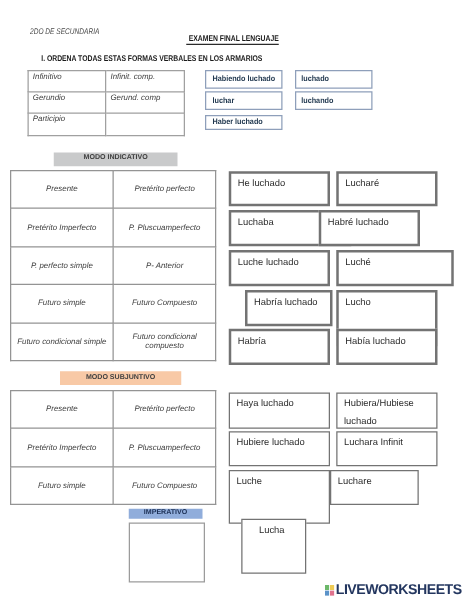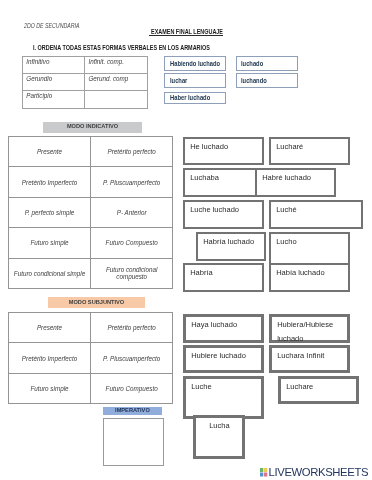--- a/index.html
+++ b/index.html
@@ -25,25 +25,25 @@
                 transform:scaleX(.905);transform-origin:0 0;line-height:1;}
 
   .banner{position:absolute;display:flex;align-items:center;justify-content:center;font-size:5.65px;font-weight:bold;box-sizing:border-box;line-height:1;}
 
   .conj{position:absolute;table-layout:fixed;width:164.4px;box-sizing:border-box;}
   .conj td{box-sizing:border-box;border:1px solid #949494;font-size:6.3px;font-style:italic;color:#404040;text-align:center;line-height:6.9px;padding:2px 0 0 0;
            vertical-align:middle;}
 
   .ansbox{position:absolute;background:#fff;box-sizing:border-box;font-size:7.5px;color:#2b2b2b;padding:1.1px 2px 0 5.2px;line-height:13.8px;}
   .orange{border:2px solid #737373;}
-  .green{border:3px solid #737373;}
+  .green{border:1px solid #737373;}
   .white{border:1px solid #9b9b9b;}
 
   #lw{position:absolute;left:260.3px;top:467.8px;display:flex;align-items:flex-start;}
-  #lw-text{font-size:11.3px;font-weight:normal;color:#23365f;letter-spacing:-.38px;margin-left:0.3px;line-height:8.5px;
+  #lw-text{font-size:11.3px;font-weight:bold;color:#23365f;letter-spacing:-.38px;margin-left:0.3px;line-height:8.5px;
            position:relative;top:0.2px;}
 </style>
 </head>
 <body>
 
 <div class="abs" id="hdr-class">2DO DE SECUNDARIA</div>
 <div class="abs" id="hdr-title">EXAMEN FINAL LENGUAJE</div>
 <div class="abs" id="hdr-title-ul"></div>
 <div class="abs" id="q1">I. ORDENA TODAS ESTAS FORMAS VERBALES EN LOS ARMARIOS</div>
 
@@ -134,21 +134,21 @@
         <td>Futuro Compuesto</td>
       </tr>
 </tbody>
   </table>
 
 <div class="ansbox green" style="left:183px;top:314.3px;width:81px;height:28.8px">Haya luchado</div>
 <div class="ansbox green" style="left:269px;top:314.3px;width:81px;height:28.8px">Hubiera/Hubiese luchado</div>
 <div class="ansbox green" style="left:183px;top:344.7px;width:81px;height:28.8px">Hubiere luchado</div>
 <div class="ansbox green" style="left:269px;top:344.7px;width:81px;height:28.8px">Luchara Infinit</div>
 <div class="ansbox green" style="left:183px;top:375.7px;width:81px;height:43px">Luche</div>
-<div class="ansbox green" style="left:278px;top:375.7px;width:81px;height:28.8px">Luchare</div>
+<div class="ansbox green" style="left:264px;top:375.7px;width:71px;height:28.8px">Luchare</div>
 
 <div class="banner" style="left:102.8px;top:406.6px;width:59.3px;height:8.4px;background:#90addb;color:#1c3055">IMPERATIVO</div>
 <div class="ansbox white" style="left:103.2px;top:418px;width:60.8px;height:47.9px"></div>
 <div class="ansbox green" style="left:193.2px;top:415.2px;width:51.6px;height:44.3px;padding-left:13px">Lucha</div>
 
 <div id="lw">
   <svg width="8" height="9" viewBox="0 0 8 9">
     <rect x="0" y="0" width="3.3" height="4" fill="#6cb86a"></rect>
     <rect x="4" y="0" width="3.3" height="4" fill="#efcb55"></rect>
     <rect x="0" y="4.5" width="3.3" height="4" fill="#5b93c9"></rect>

